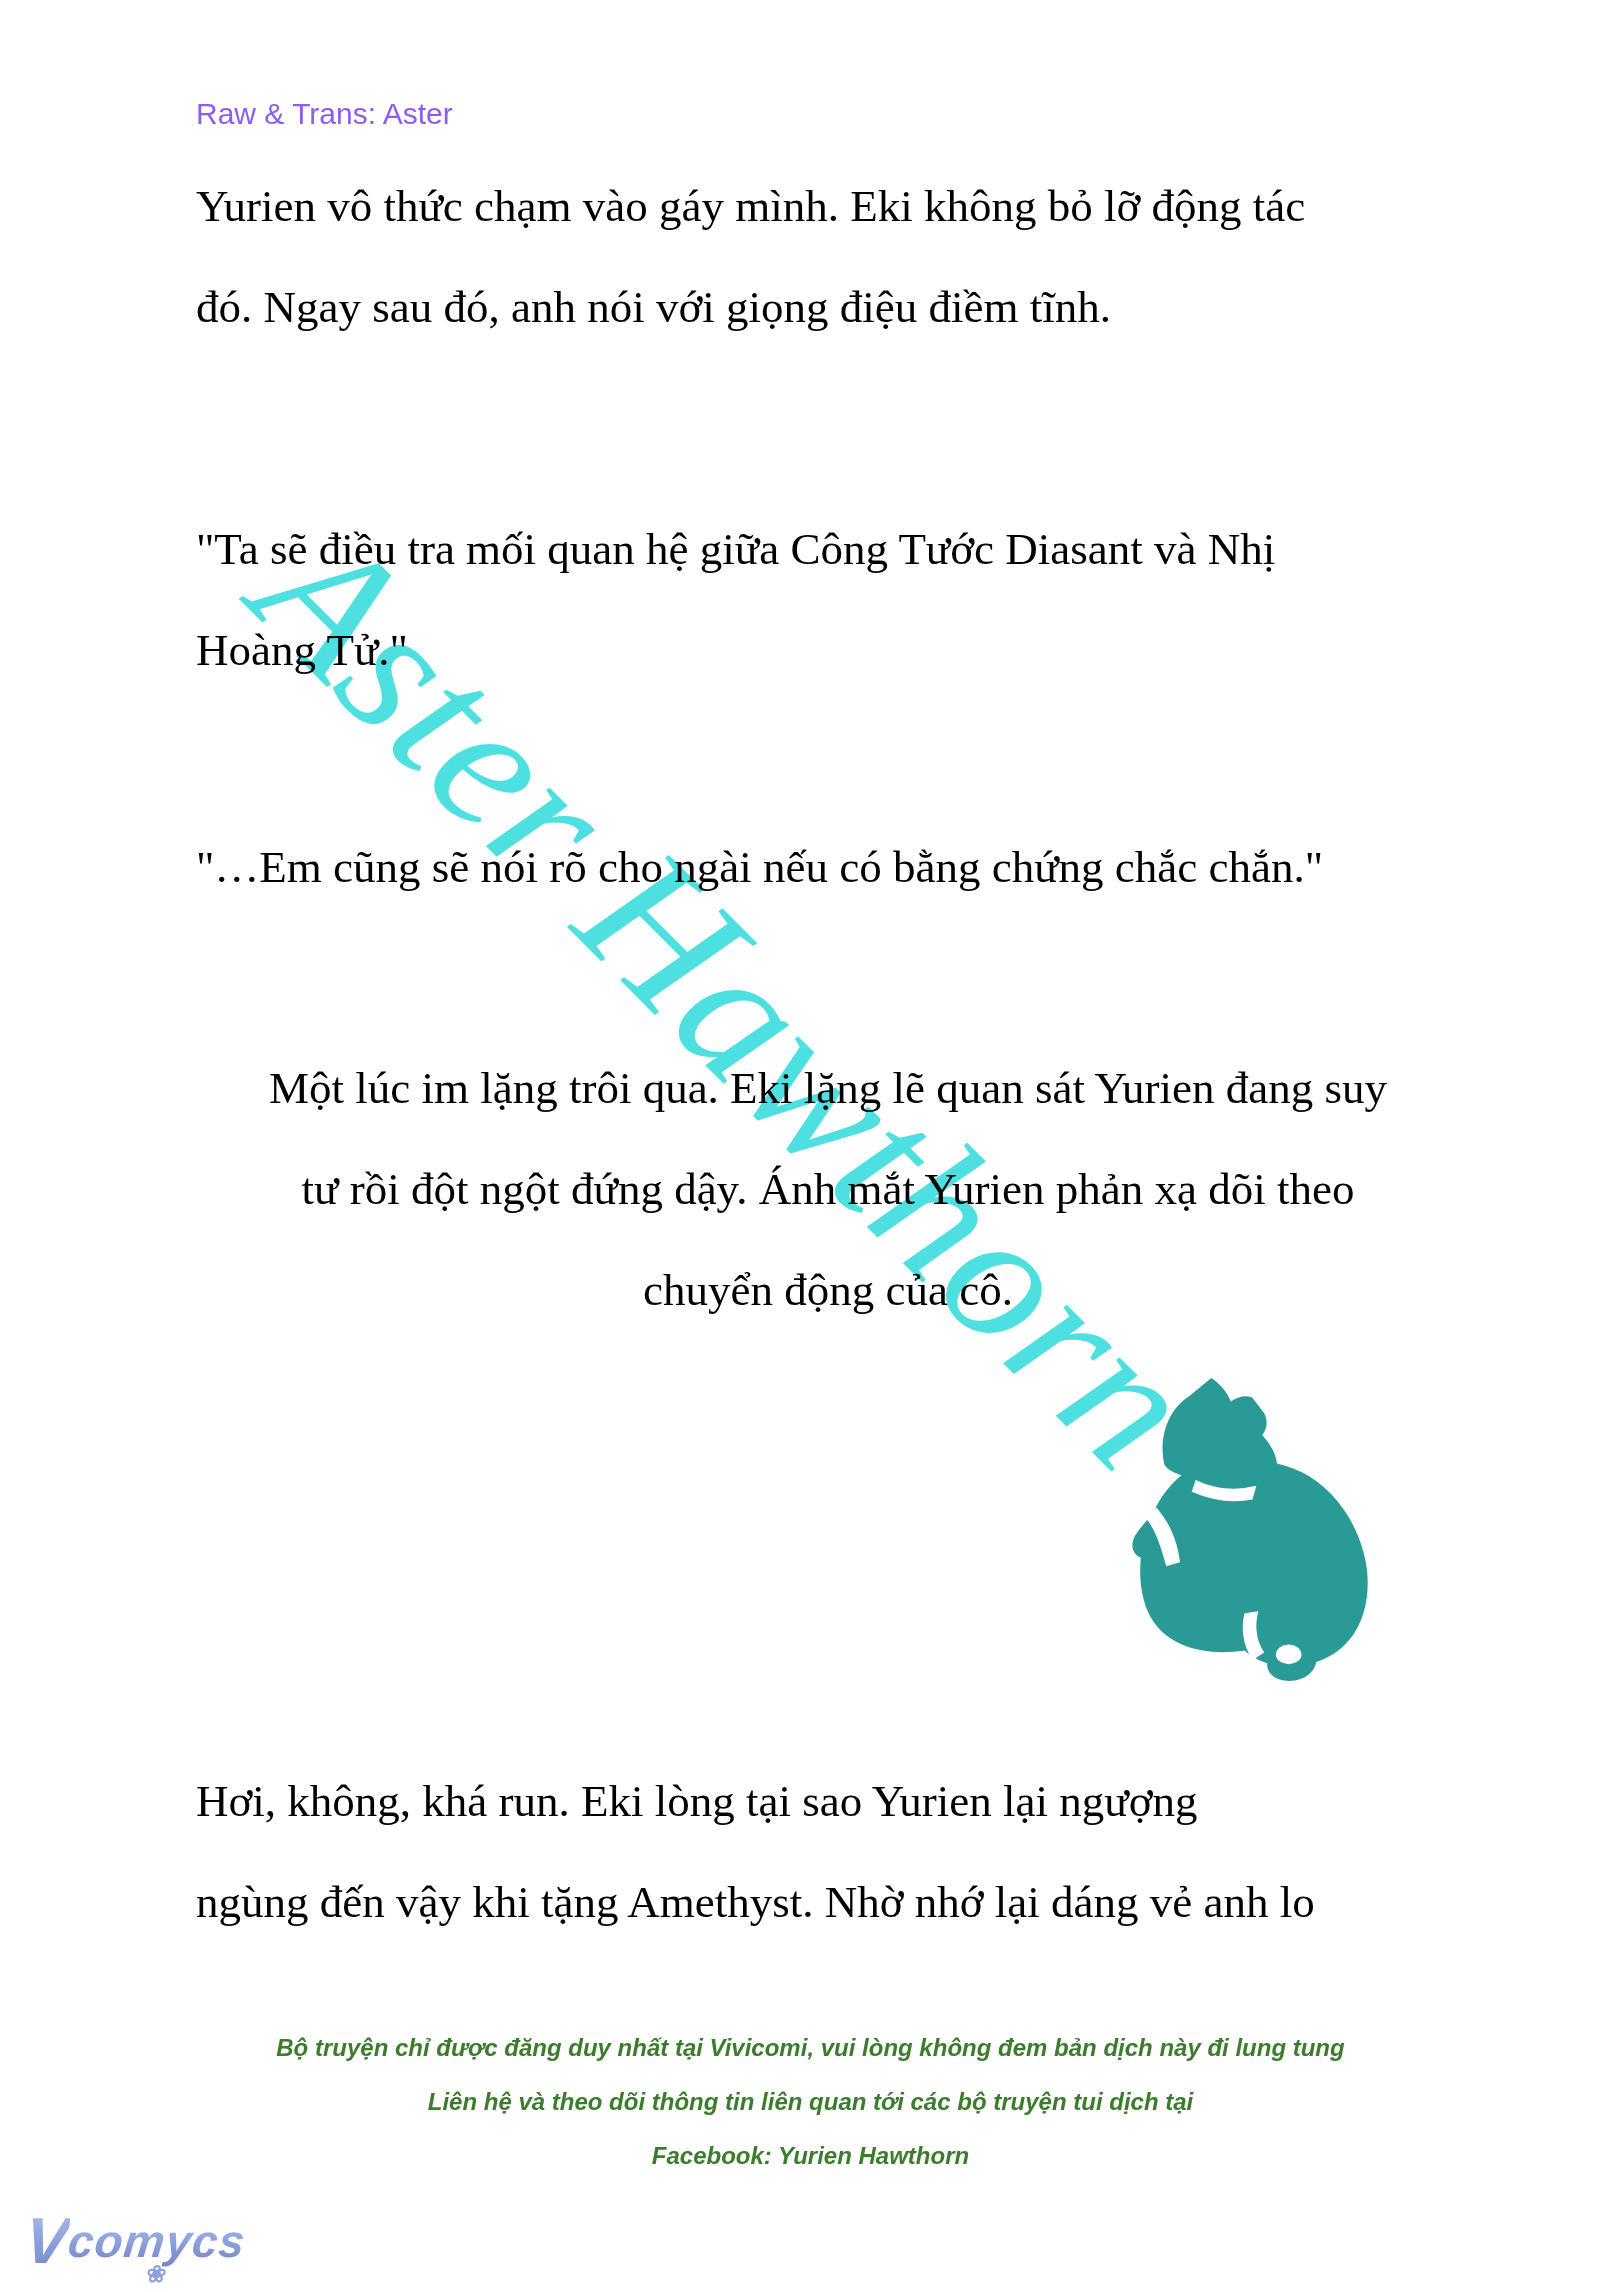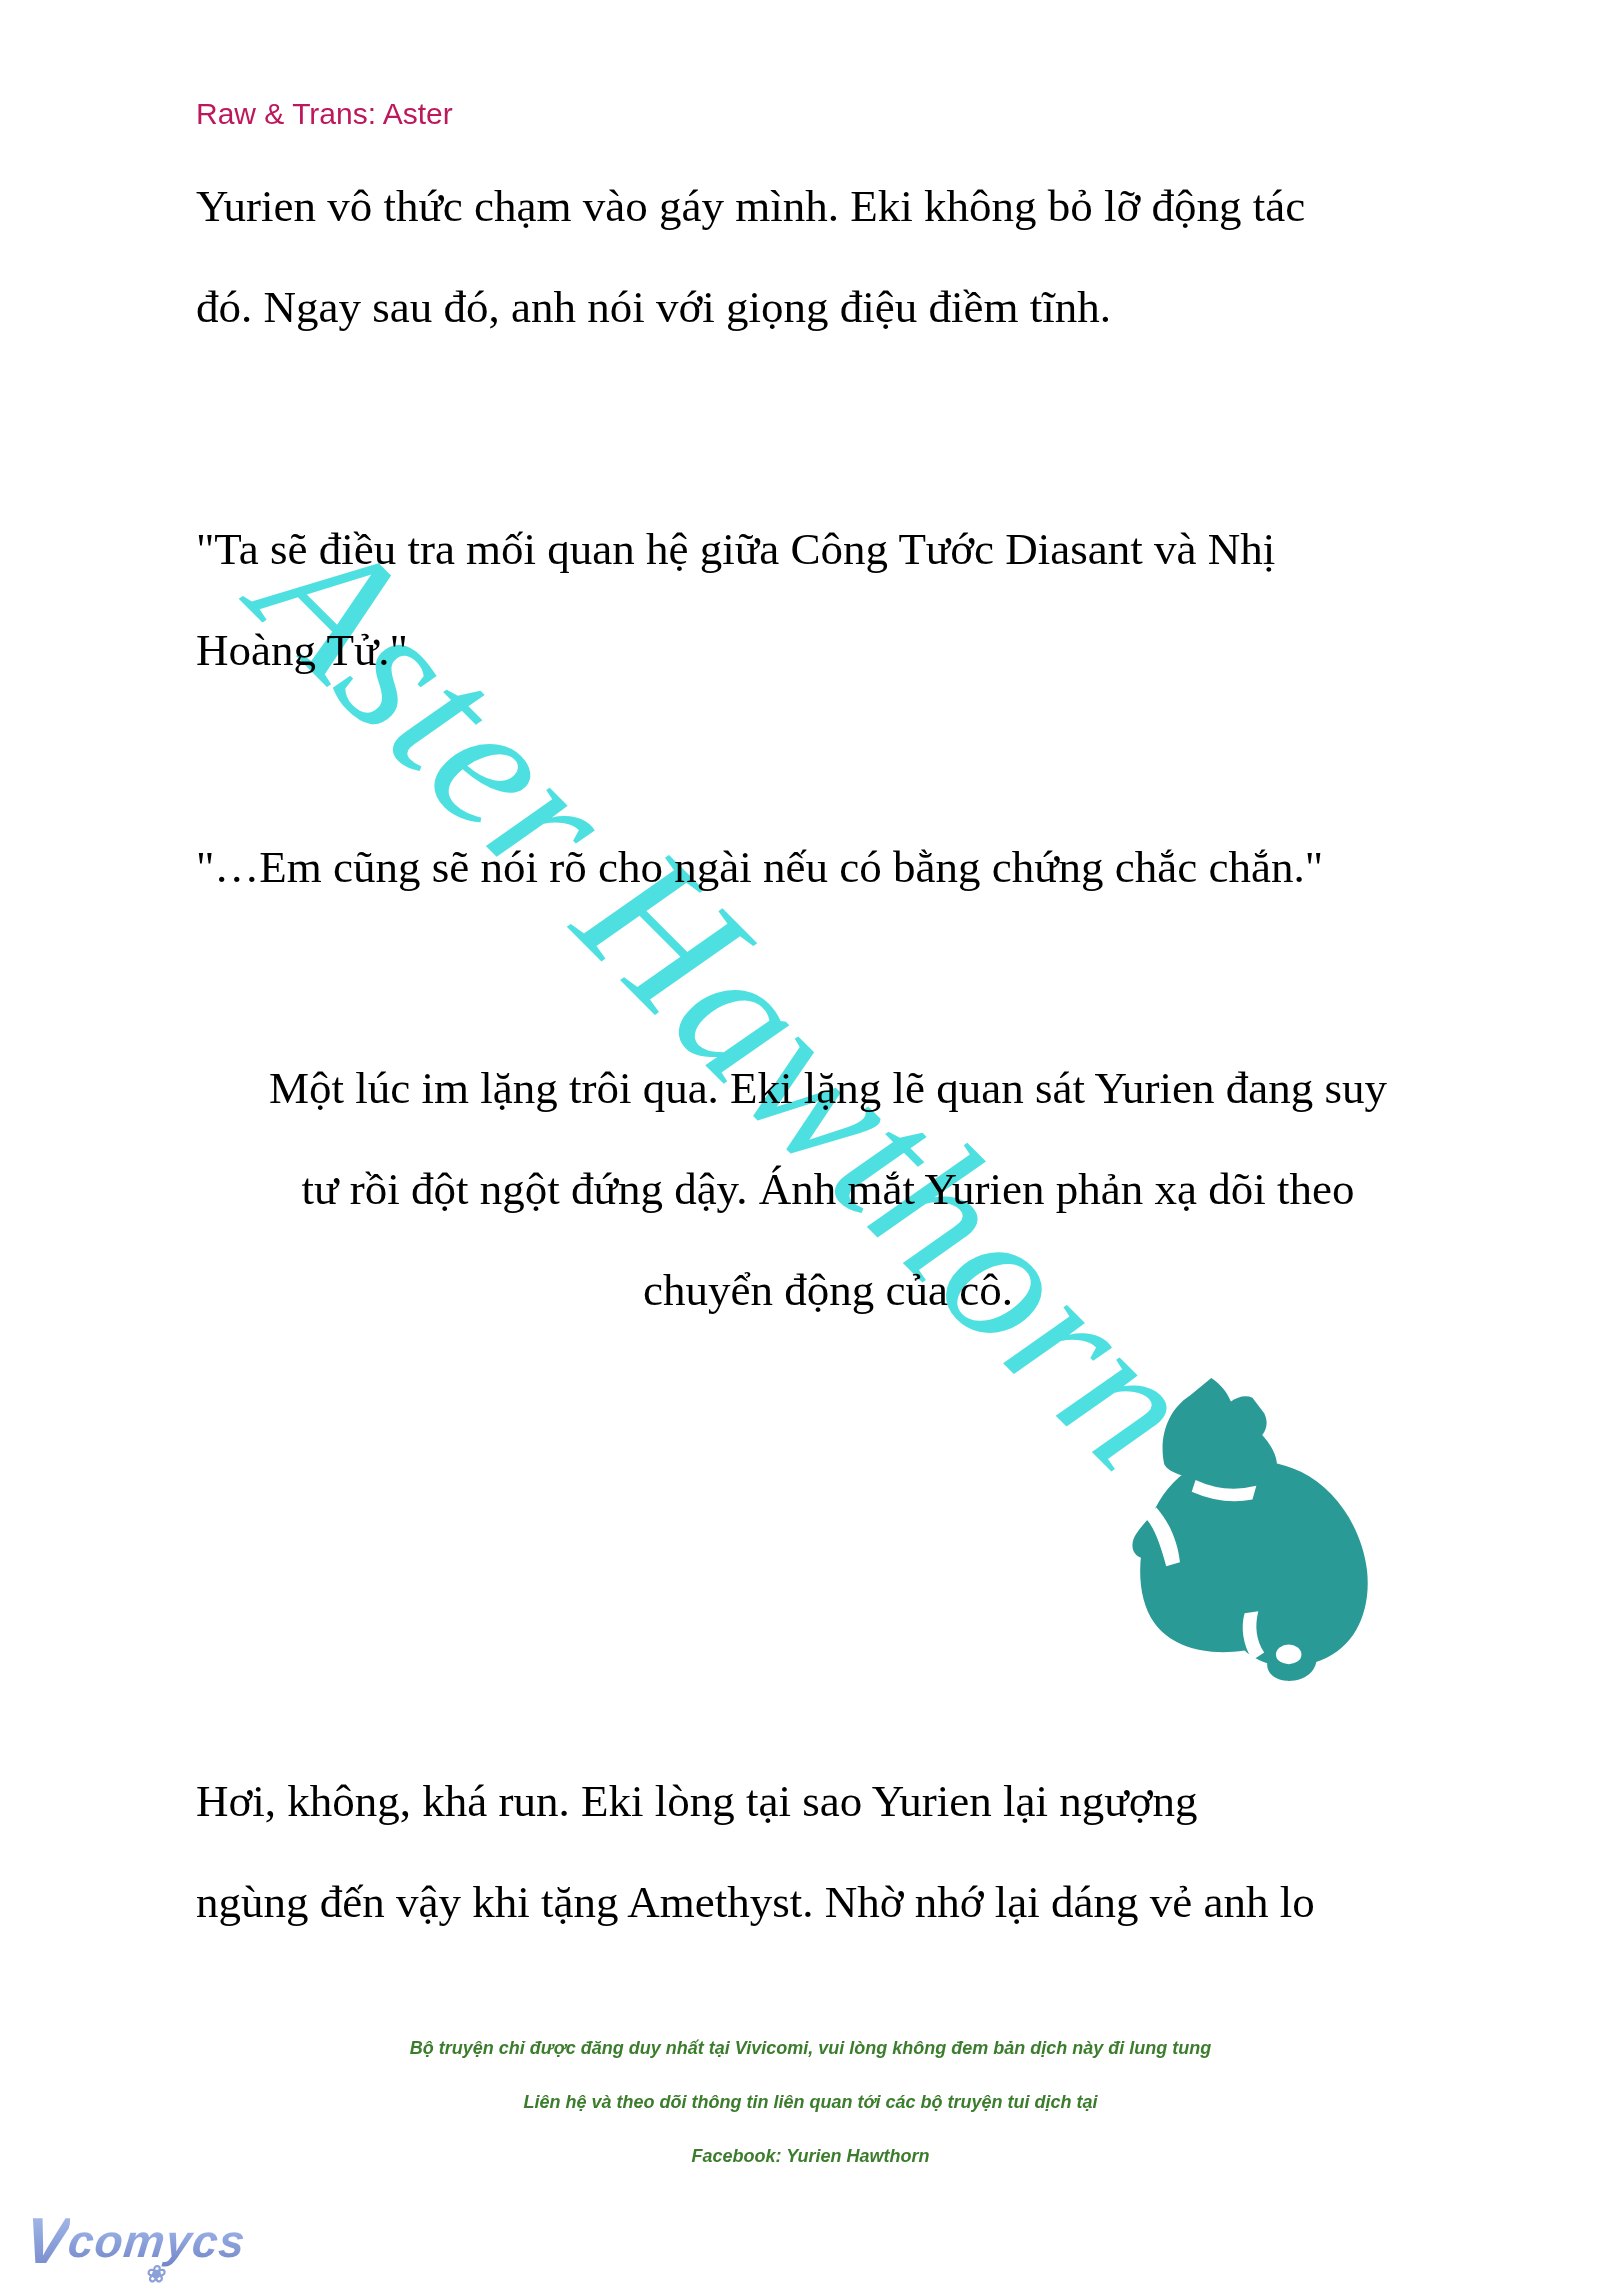--- a/index.html
+++ b/index.html
@@ -24,21 +24,21 @@
     transform-origin: 0 0;
     z-index: 1;
     user-select: none;
   }
   
   #cat-svg { position: absolute; left: 1127px; top: 1370px; z-index: 2; }
 
   #header-credit {
     position: absolute; left: 196px; top: 97px;
     font-family: "Liberation Sans", sans-serif;
-    font-size: 30px; line-height: 1.15; color: #be185d;
+    font-size: 30px; line-height: 1.15; color: #8b5cf6;
     z-index: 3;
   }
   #story {
     position: absolute; left: 196px; top: 0; width: 1264px; height: 1636px;
     z-index: 3;
   }
   .paragraph { position: absolute; left: 0; width: 100%; }
   .line {
     font-size: 45px; line-height: 101px;
     color: #000; white-space: nowrap;
@@ -48,21 +48,21 @@
   .p3 { top: 817px; }
   .p4 { top: 1038px; text-align: center; }
   .p5 { top: 1455px; }
   .p6 { top: 1751px; }
 
   #footer {
     position: absolute; left: 0; top: 2021px; width: 1621px;
     text-align: center;
     font-family: "Liberation Sans", sans-serif;
     font-weight: bold; font-style: italic;
-    font-size: 18px;
+    font-size: 24px;
     z-index: 3;
   }
   .footer-line { line-height: 54px; white-space: nowrap; }
 
   #logo {
     position: absolute; left: 24.5px; top: 2203px;
     z-index: 3;
     font-family: "Liberation Sans", sans-serif;
     font-weight: bold; font-style: italic;
     transform: skewX(-6deg);

